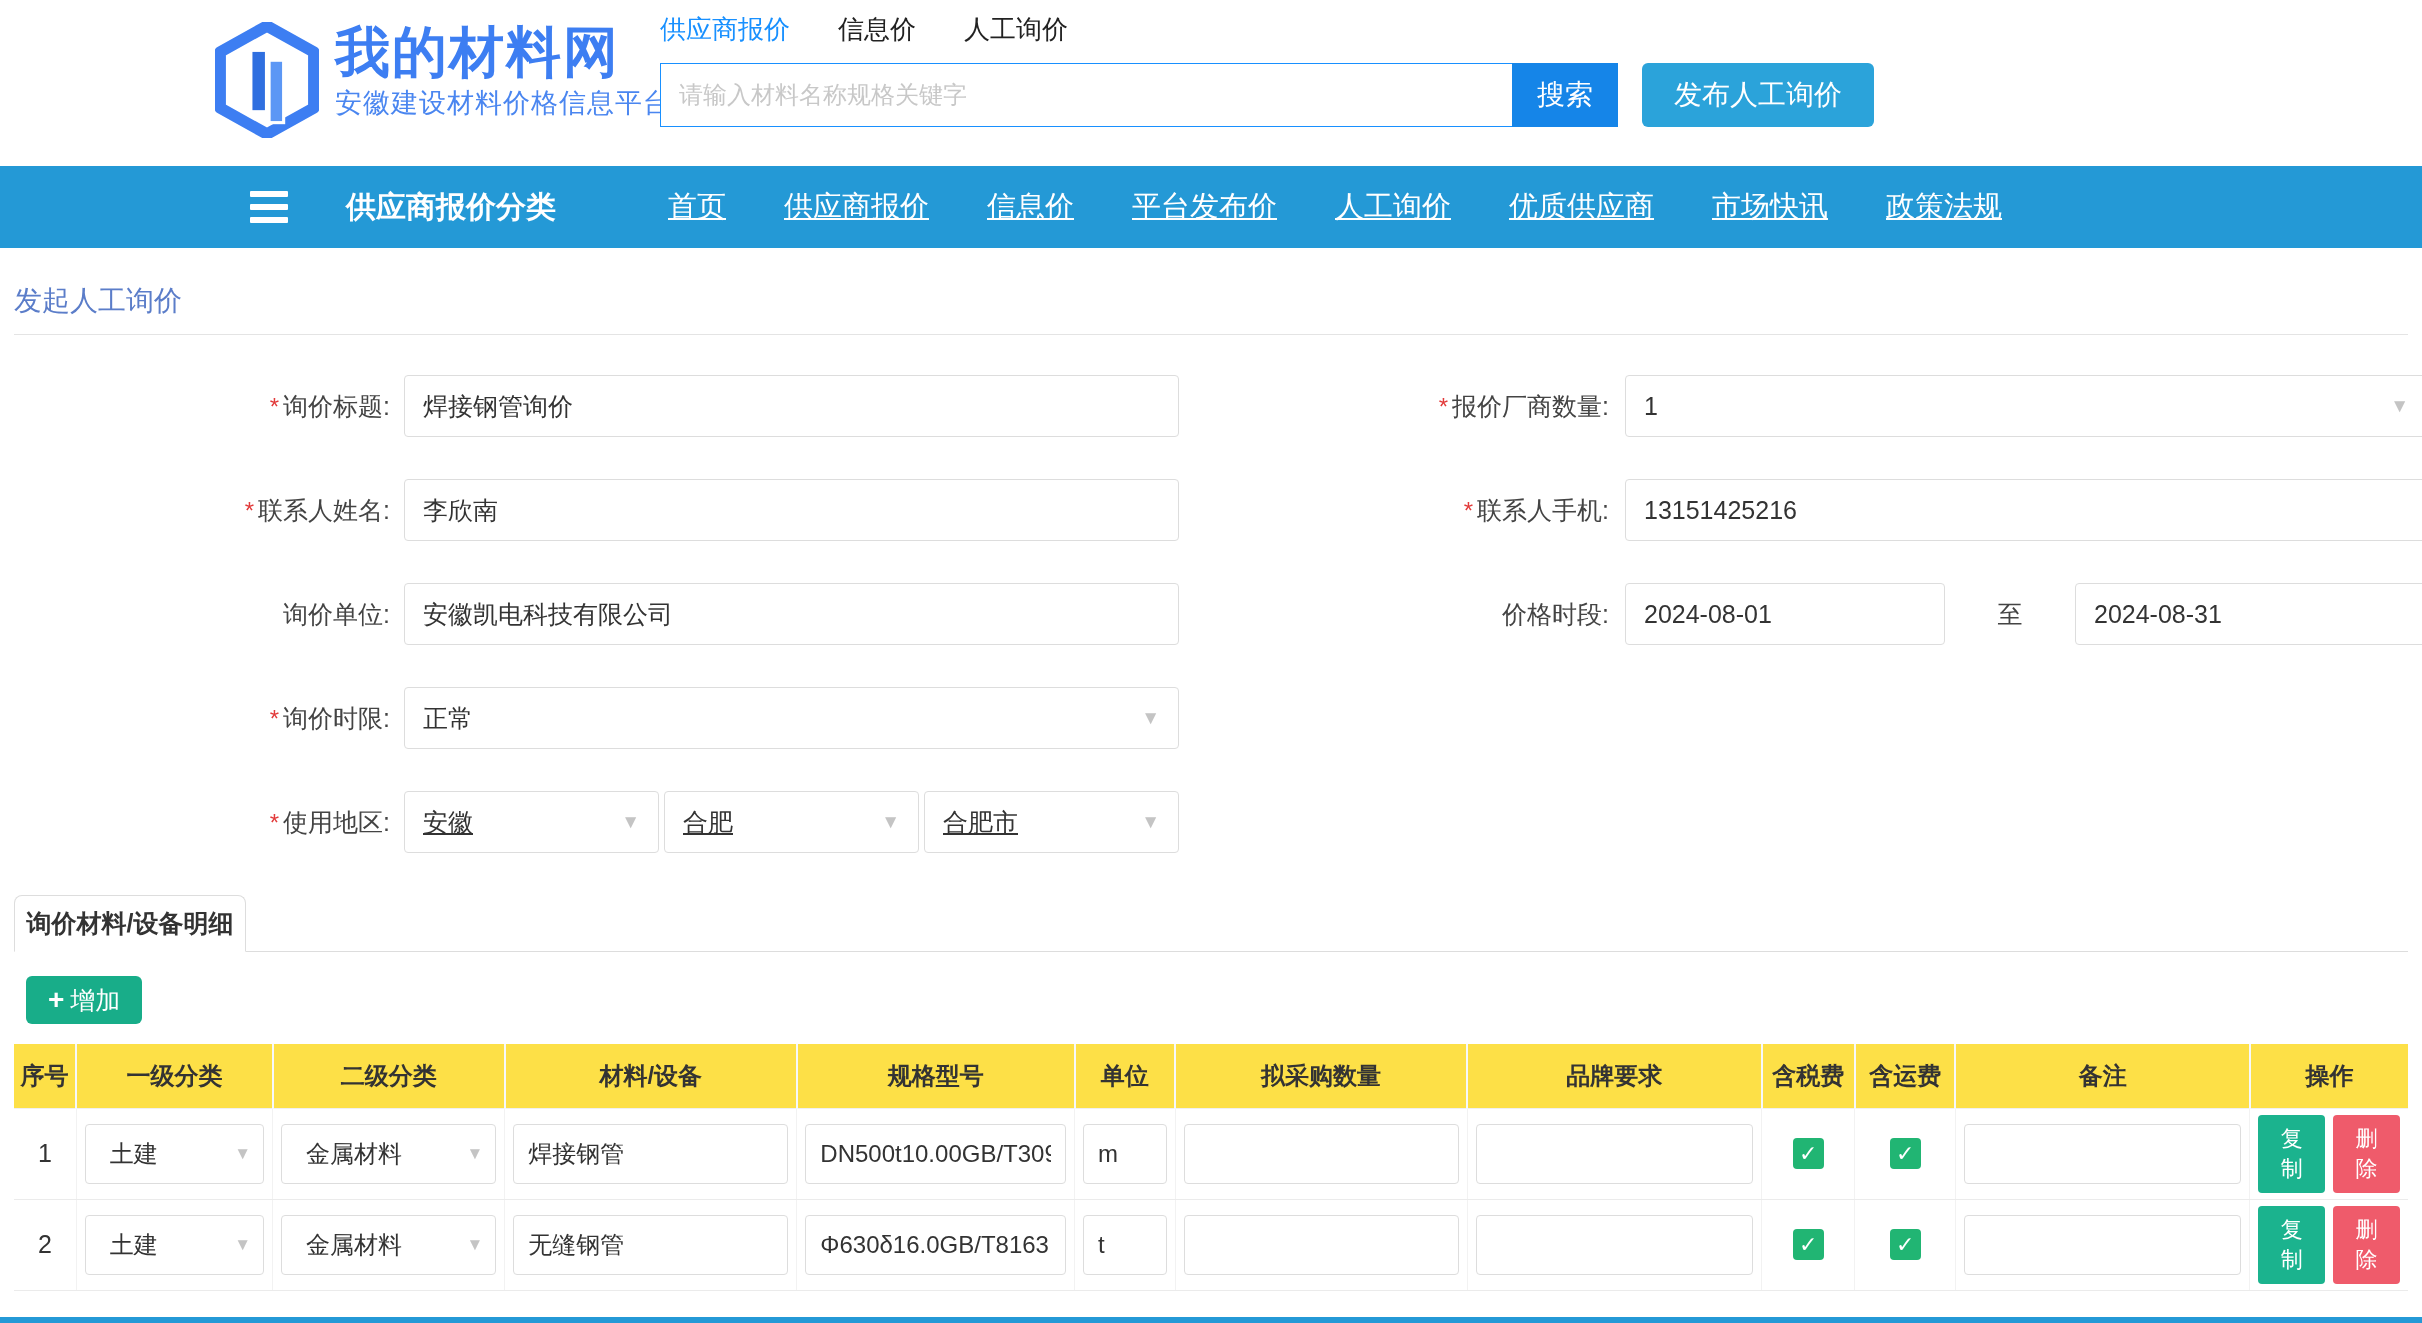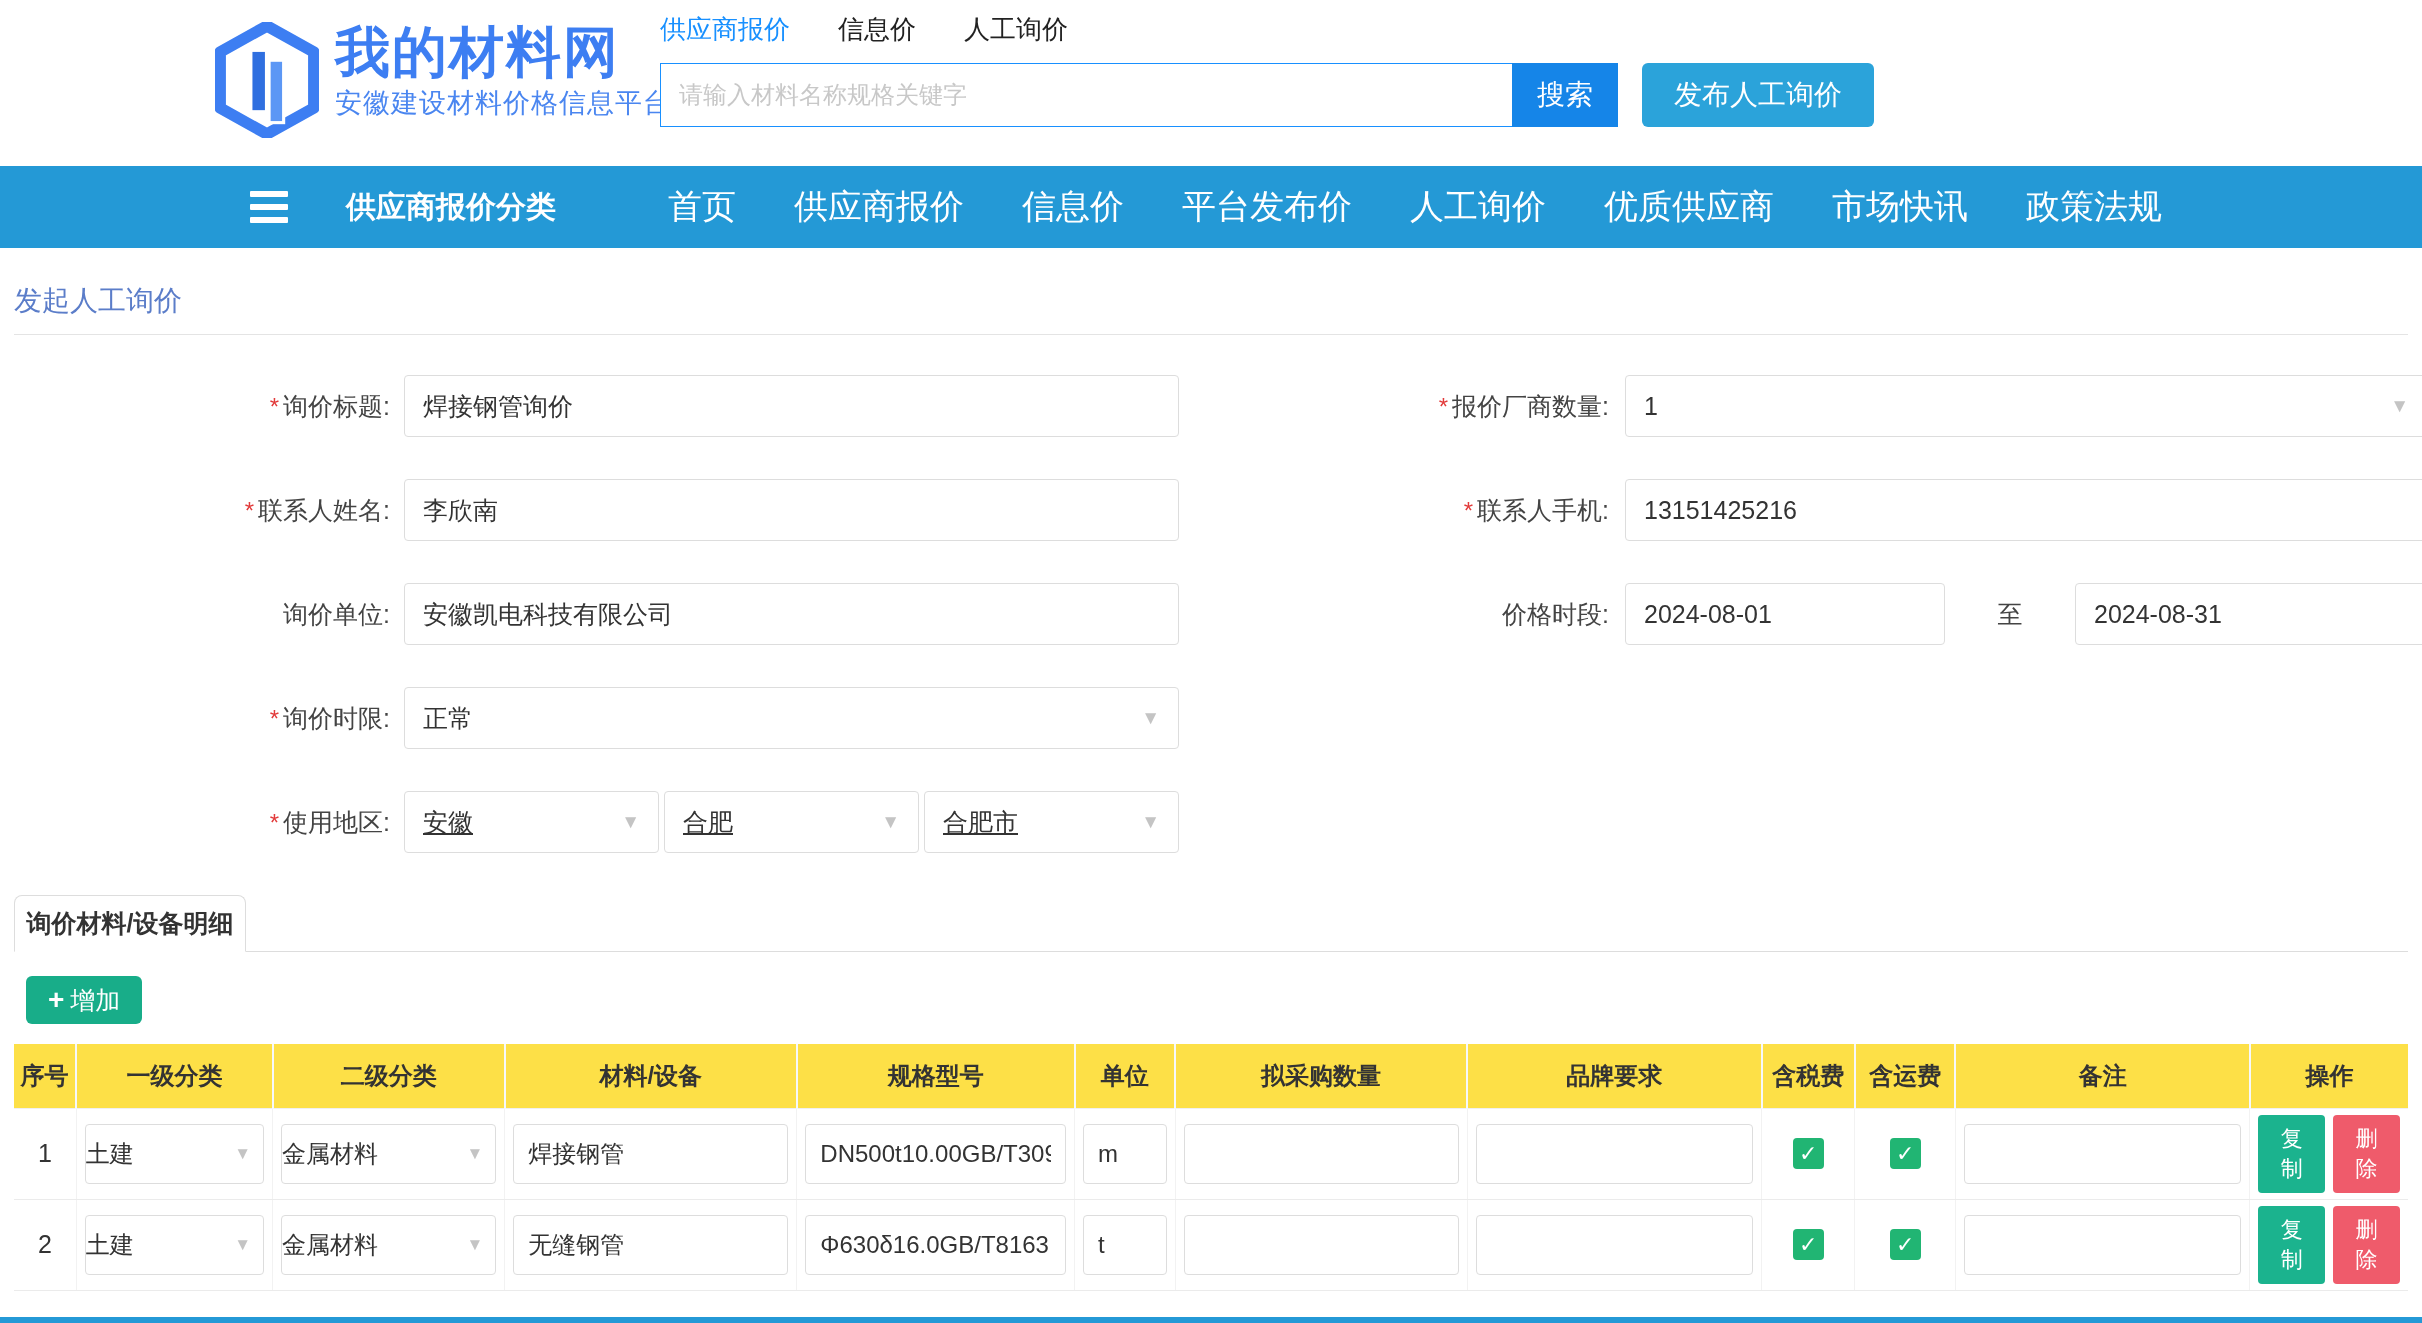--- a/index.html
+++ b/index.html
@@ -23,21 +23,21 @@
   .search-input { width:852px; height:64px; border:1px solid #1890ff; border-right:none; font-size:24px; padding:0 18px; outline:none; color:#333; font-family:inherit; }
   .search-input::placeholder { color:#c8c8c8; }
   .search-btn { width:106px; height:64px; background:#1585e8; color:#fff; border:none; font-size:28px; cursor:pointer; font-family:inherit; }
   .publish-btn { margin-left:24px; height:64px; padding:11px 32px; background:#2ba3da; color:#fff; border:none; border-radius:6px; font-size:28px; cursor:pointer; font-family:inherit; }
   
   .nav { height:82px; background:#2499d6; display:flex; align-items:center; padding-left:250px; }
   .hamburger { width:38px; display:flex; flex-direction:column; gap:7px; cursor:pointer; }
   .hamburger i { display:block; height:6px; background:#fff; border-radius:1px; }
   .cat-label { margin-left:58px; font-size:30px; font-weight:bold; color:#fff; cursor:pointer; }
   .nav-menu { display:flex; margin-left:112px; gap:58px; }
-  .nav-item { font-size:34px; color:#fff; cursor:pointer; white-space:nowrap; }
+  .nav-item { font-size:29px; color:#fff; cursor:pointer; white-space:nowrap;text-decoration:underline; }
   
   .main { padding:0 14px; }
   .page-title { margin-top:34px; font-size:28px; color:#5b7dc9; }
   .divider { border-bottom:1px solid #e4e4e4; margin-top:14px; }
   
   .form { margin-top:40px; }
   .frow { display:flex; align-items:center; margin-bottom:42px; height:62px; }
   .lhalf { display:flex; width:1196px; align-items:center; height:100%; flex:none; }
   .rhalf { display:flex; flex:1 1 auto; align-items:center; height:100%; margin-right:-20px; }
   .flabel { width:390px; text-align:right; font-size:25px; color:#444; padding-right:14px; flex:none; }
@@ -59,21 +59,21 @@
   .add-btn .plus { font-size:28px; font-weight:bold; line-height:1; }
   
   table.detail { margin-top:20px; width:100%; border-collapse:collapse; table-layout:fixed; }
   table.detail thead th { background:#fde047; height:64px; font-size:24px; color:#333; font-weight:bold; border-right:2px solid #f6f8fb; }
   table.detail thead th:last-child { border-right:none; }
   table.detail tbody td { height:78px; border-bottom:1px solid #ebebeb; border-right:1px solid #f2f2f2; vertical-align:middle; padding:6px 8px; }
   table.detail tbody td:last-child { border-right:none; }
   table.detail tbody tr:first-child td { border-top:1px solid #f0f0f0; }
   .idx { text-align:center; font-size:25px; color:#333; }
   .cell-input { width:100%; height:60px; border:1px solid #ddd; border-radius:4px; font-size:24px; padding:0 14px; outline:none; color:#333; background:#fff; font-family:inherit; }
-  .cell-select { position:relative; width:100%; height:60px; border:1px solid #ddd; border-radius:4px; background:#fff; display:flex; align-items:center; padding:0 0; font-size:24px; color:#333; cursor:pointer; }
+  .cell-select { position:relative; width:100%; height:60px; border:1px solid #ddd; border-radius:4px; background:#fff; display:flex; align-items:center; padding:0 24px; font-size:24px; color:#333; cursor:pointer; }
   .cell-select .tri { right:12px; font-size:17px; }
   .checkwrap { display:flex; justify-content:center; }
   .checkbox { width:31px; height:31px; background:#21b573; border-radius:4px; color:#fff; font-size:22px; line-height:31px; text-align:center; cursor:pointer; }
   .actions { display:flex; gap:8px; justify-content:center; }
   .copy-btn { background:#1bb38e; color:#fff; border:none; border-radius:4px; font-size:22px; padding:9px 13px; cursor:pointer; font-family:inherit; }
   .del-btn { background:#ef5b6b; color:#fff; border:none; border-radius:4px; font-size:22px; padding:9px 13px; cursor:pointer; font-family:inherit; }
   
   .footer-btns { display:flex; justify-content:center; gap:14px; margin-top:30px; }
   .pub-btn { background:#17b48e; color:#fff; border:none; border-radius:6px; height:52px; padding:0 20px; font-size:24px; display:flex; align-items:center; gap:6px; cursor:pointer; font-family:inherit; }
   .mine-btn { background:#f4f4f4; color:#333; border:1px solid #e2e2e2; border-radius:6px; height:52px; padding:0 18px; font-size:24px; display:flex; align-items:center; gap:4px; cursor:pointer; font-family:inherit; }

